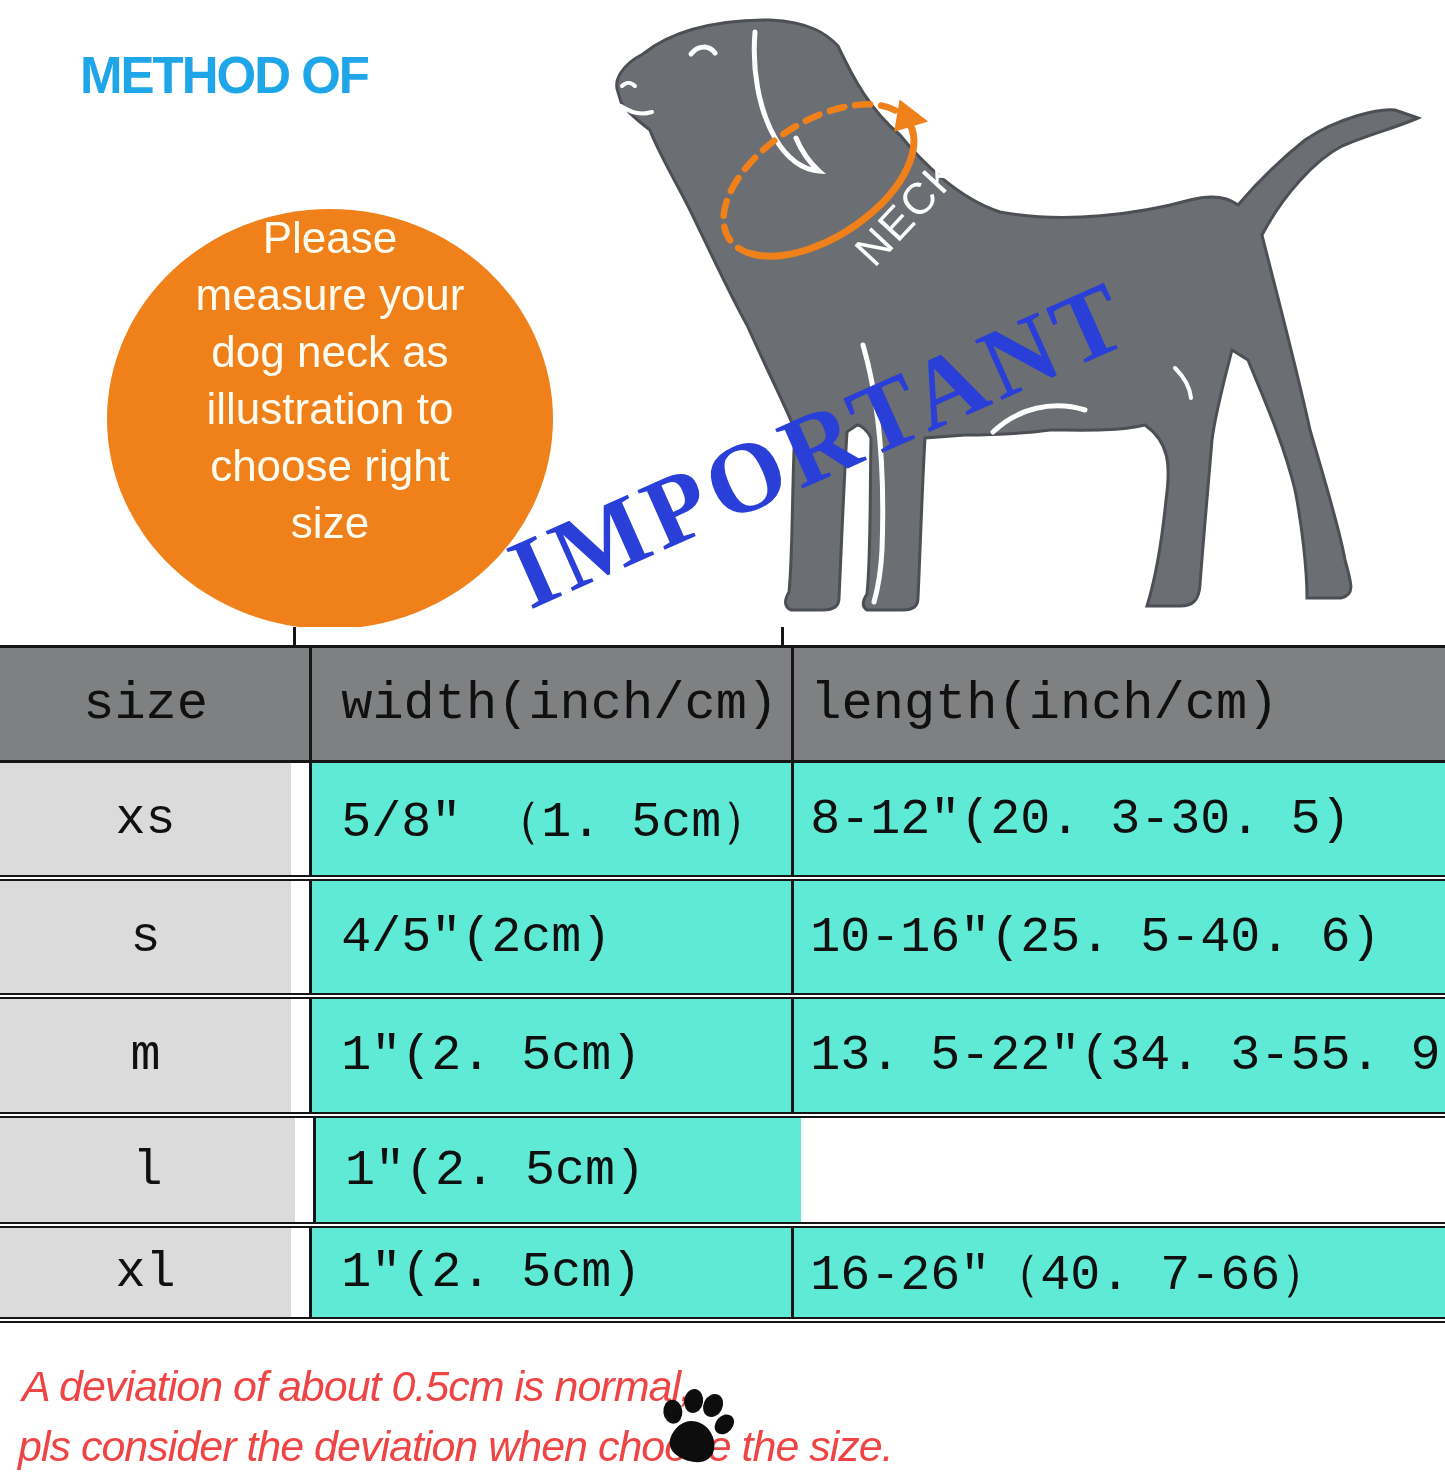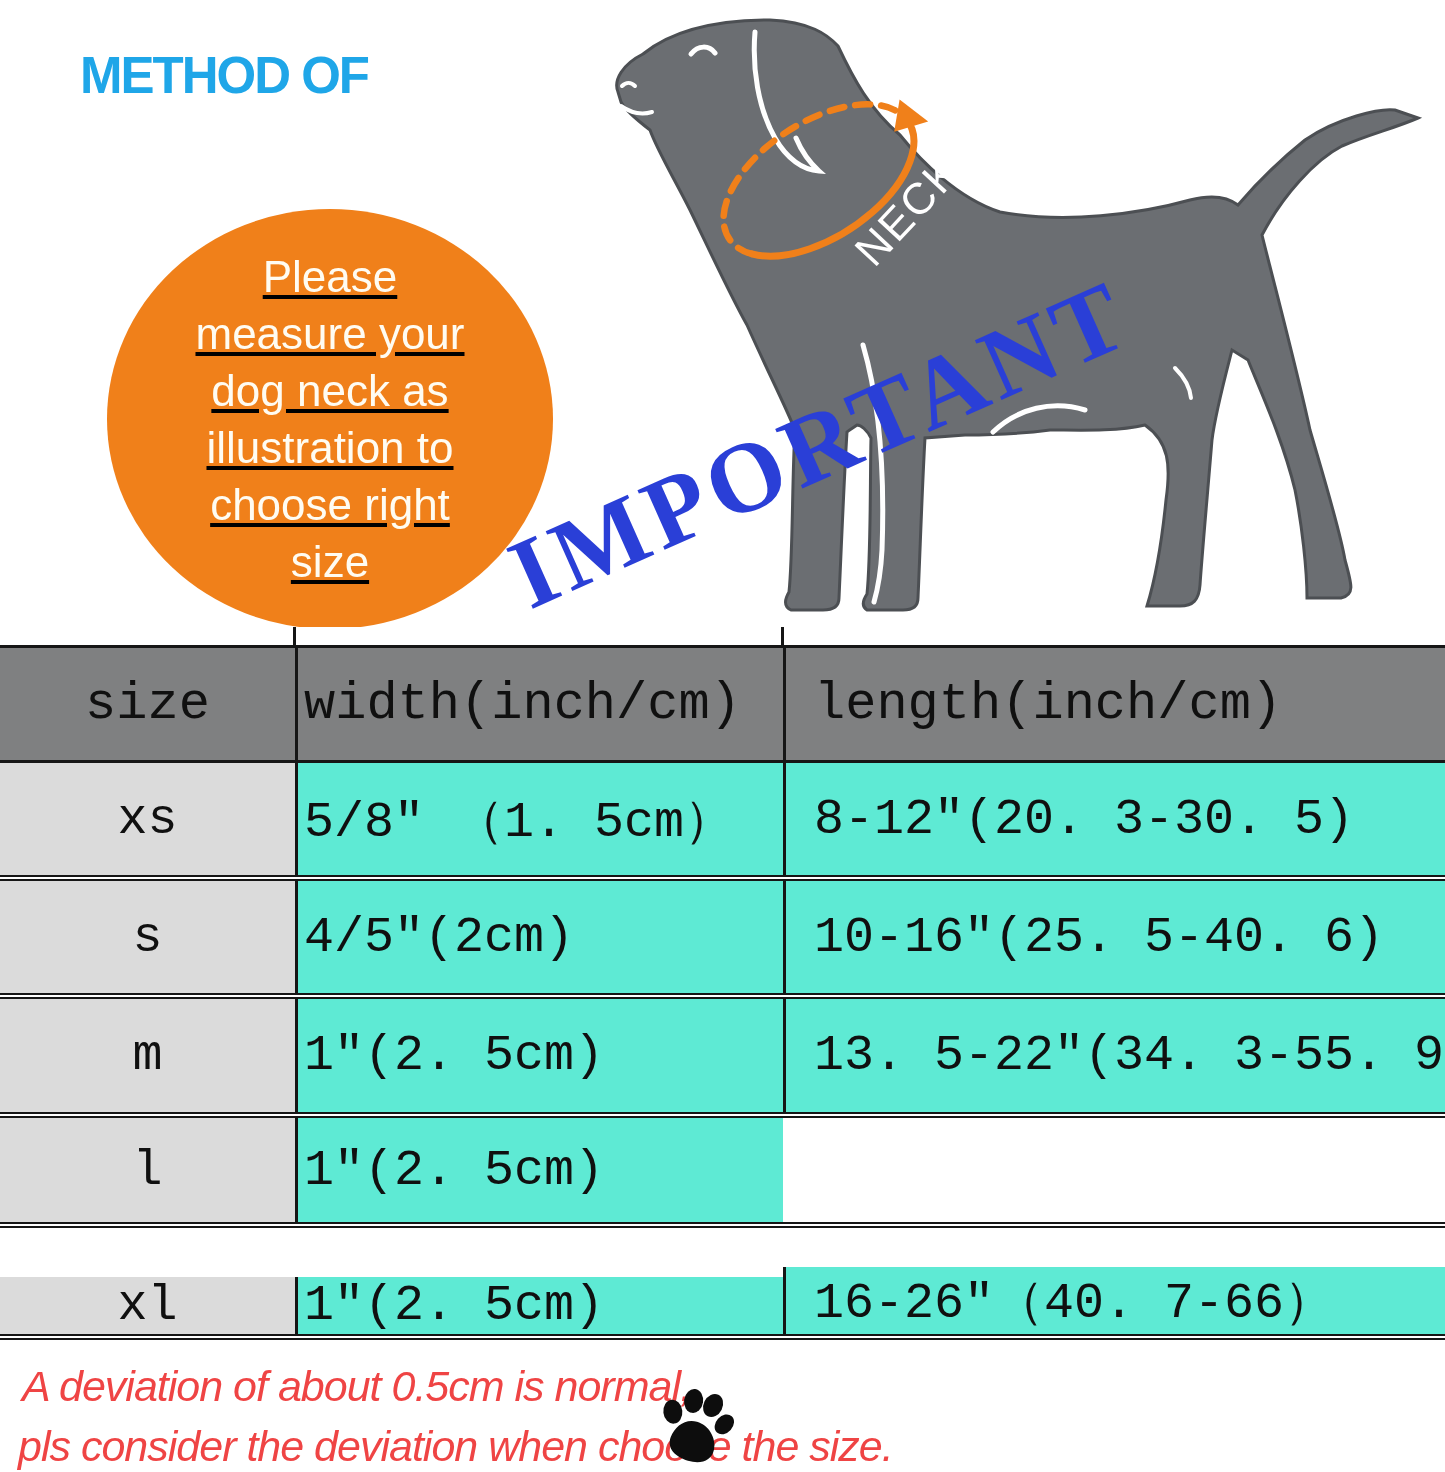--- a/index.html
+++ b/index.html
@@ -10,21 +10,21 @@
   
   .title{
     position:absolute; left:80px; top:40px;
     font-weight:bold; font-size:51px; line-height:71px; letter-spacing:-2px;
     color:var(--title-blue); white-space:nowrap;
   }
   
   .circle{
     position:absolute; left:107px; top:209px; width:446px; height:420px;
     border-radius:50%; background:var(--orange);
-    display:flex; align-items:center; justify-content:center; text-align:center;text-decoration:underline;
+    display:flex; align-items:flex-start; justify-content:center; text-align:center;
   }
   .circle-text{
     color:#FFFCF2; font-size:44px; line-height:57px; font-weight:400;
   }
   
   .dog-svg{ position:absolute; left:595px; top:10px; }
   .dog-body{ fill:var(--dog-gray); stroke:var(--dog-outline); stroke-width:3; }
   .dog-detail{ fill:none; stroke:#fff; stroke-width:5; stroke-linecap:round; }
   .neck-arc{ fill:none; stroke:var(--orange); stroke-width:7; stroke-linecap:round; }
   .neck-arc.dashed{ stroke-dasharray:15 11; stroke-width:6.5; }
@@ -46,27 +46,27 @@
   .t-row{ display:flex; width:1445px; box-sizing:border-box; border-top:3px solid var(--border-black); }
   .t-row.sep{ border-top:6px double var(--border-black); }
   .t-row.last{ border-bottom:6px double var(--border-black); }
   .t-row.header{ height:115px; background:var(--table-header-gray); }
   .cell{
     box-sizing:border-box; display:flex; align-items:center;
     font-family:"Liberation Mono","DejaVu Sans Mono", monospace;
     color:#101010; overflow:hidden; white-space:nowrap;
   }
   .c1{ width:295px; justify-content:center; }
-  .c2{ width:488px; border-left:3px solid var(--border-black); padding-left:6px; }
-  .c3{ width:662px; border-left:3px solid var(--border-black); padding-left:28px; }
+  .c2{ width:488px; border-left:3px solid var(--border-black); padding-left:29px;margin-left:18px; }
+  .c3{ width:662px; border-left:3px solid var(--border-black); padding-left:16px; }
   .t-row.header .cell{ font-size:52px; }
   .t-row.data .cell{ font-size:50px; }
   .t-row.data .c1{ background:var(--size-col-gray); }
   .t-row.data .c2,.t-row.data .c3{ background:#5eead4; }
-  .h-xs{height:115px;} .h-s{height:118px;} .h-m{height:119px;} .h-l{height:110px;} .h-xl{height:118px;align-items:flex-end;}
+  .h-xs{height:115px;} .h-s{height:118px;} .h-m{height:119px;} .h-l{height:110px;} .h-xl{height:101px;}
   
   .footnote-line{
     position:absolute; left:22px; font-style:italic; font-size:43px;
     color:#ef4444; letter-spacing:-1px; white-space:nowrap;
   }
   .fn1{ top:1362px; } .fn2{ top:1422px; left:18px; }
   .paw{ position:absolute; left:655px; top:1384px; }
 </style>
 </head>
 <body>

